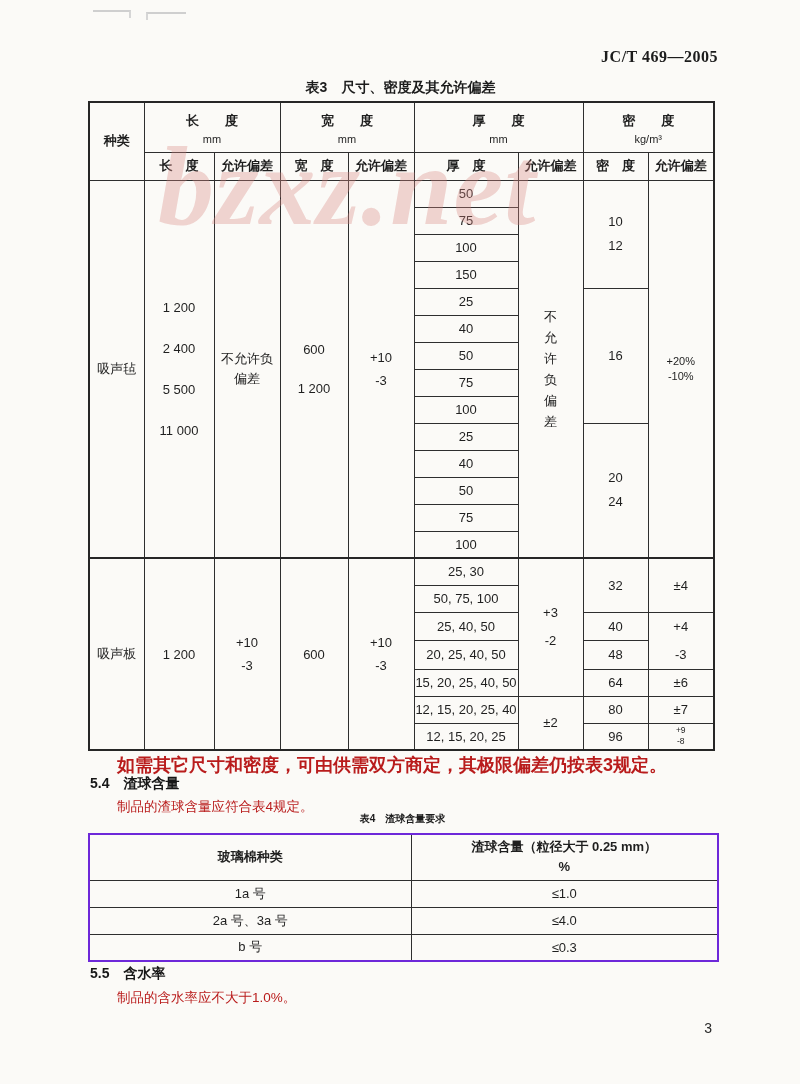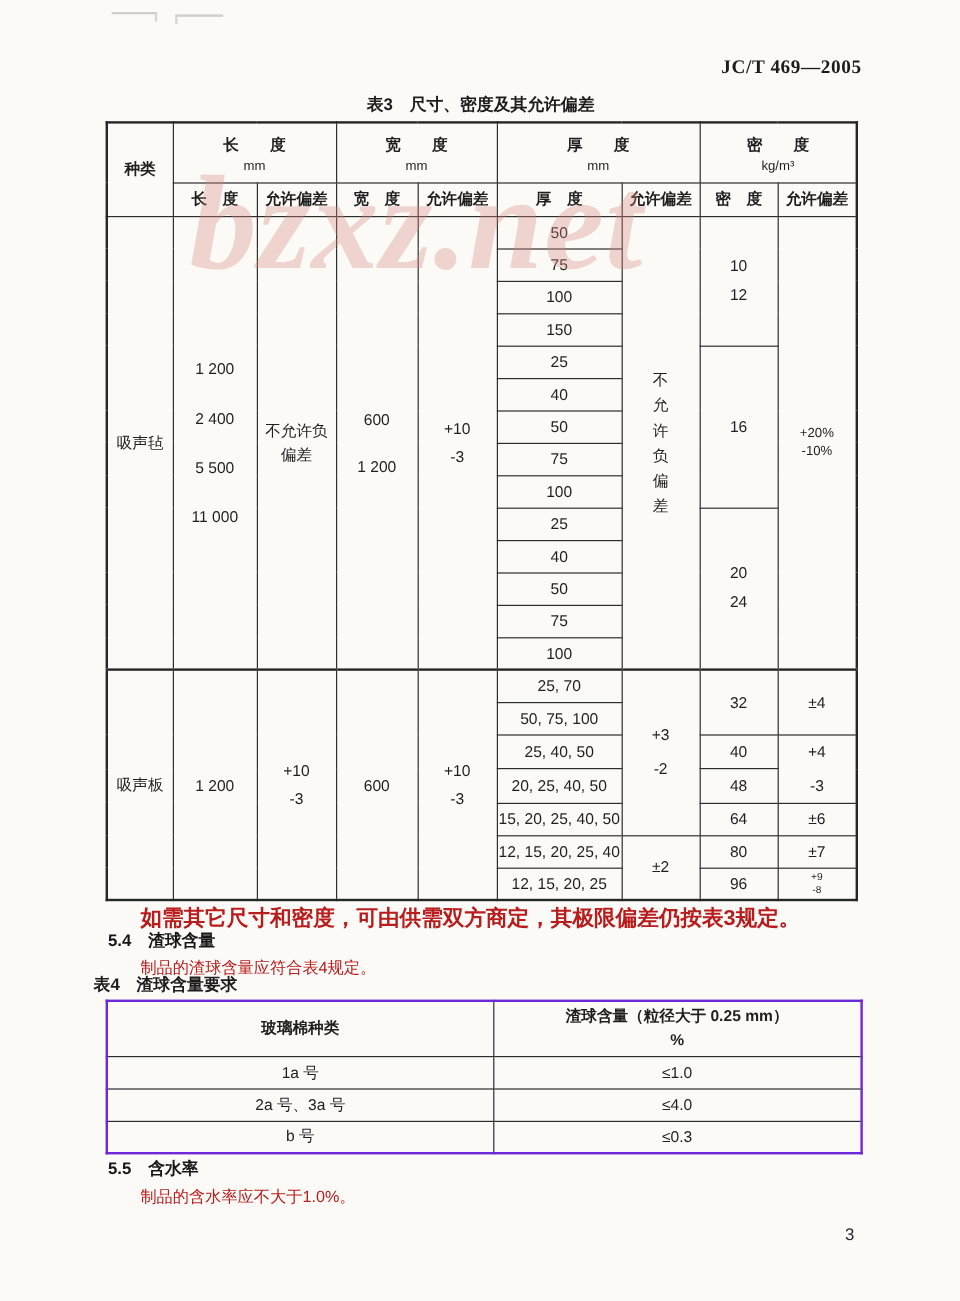--- a/index.html
+++ b/index.html
@@ -68,22 +68,22 @@
     word-break:break-all; line-height:21px; font-size:13px;
   }
   .t3 tr.board-first td { border-top:2px solid #262626; }
 
   .note-text { position:absolute; left:117px; top:753px; font-size:18px; color:#b91c1c;font-weight:bold; }
   .sec-head { position:absolute; left:90px; font-size:14px; font-weight:bold; color:#161616; }
   .sec-head .num { margin-right:14px; }
   .sec-body { position:absolute; left:117px; font-size:13.5px; color:#b91c1c; }
 
   .t4-title {
-    position:absolute; top:812px; left:78px; width:629px;
-    text-align:left; font-weight:bold; font-size:14px; color:#1c1c1c;
+    position:absolute; top:812px; left:88px; width:629px;
+    text-align:center; font-weight:bold; font-size:10px; color:#1c1c1c;
   }
   .t4 {
     position:absolute; left:88px; top:833px; width:629px;
     border:2px solid #6d28d9;
   }
   .t4 tr.h th { height:46px; }
   .t4 tr.r td { height:27px; }
   .t4 .h2line { display:block; line-height:20px; }
 
   .page-number { position:absolute; right:88px; top:1020px; font-size:14px; color:#2a2a2a; }
@@ -227,21 +227,21 @@
         <td rowspan="7">1 200</td>
         <td rowspan="7" class="stack23">
           <div>+10</div>
           <div>-3</div>
         </td>
         <td rowspan="7">600</td>
         <td rowspan="7" class="stack23">
           <div>+10</div>
           <div>-3</div>
         </td>
-        <td>25, 70</td>
+        <td>25, 30</td>
         <td rowspan="5" class="stack28">
           <div>+3</div>
           <div>-2</div>
         </td>
         <td rowspan="2">32</td>
         <td rowspan="2">±4</td>
       </tr>
       <tr class="r">
           <td>50, 75, 100</td>
         </tr>

